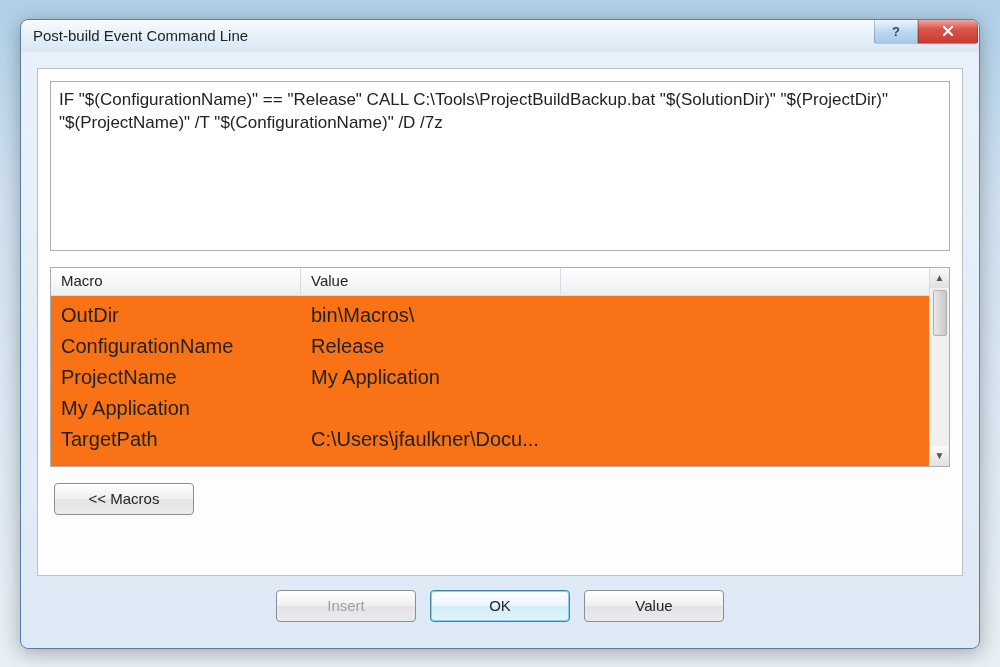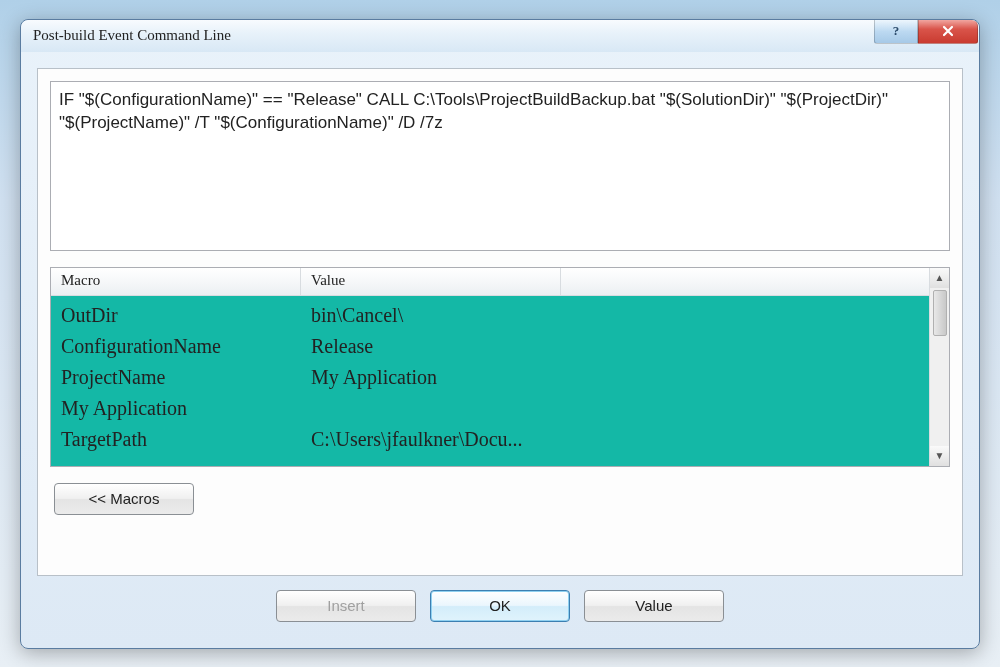--- a/index.html
+++ b/index.html
@@ -30,21 +30,20 @@
       overflow: hidden;
     }
     .titlebar {
       height: 32px;
       background: linear-gradient(180deg, #f8fbfe 0%, #e8f2fa 40%, #d8e8f5 100%);
       display: flex;
       align-items: center;
       padding: 0 0 0 12px;
       border-top-left-radius: 8px;
       border-top-right-radius: 8px;
-      font-family: Liberation Serif, serif;
     }
     .titlebar-title {
       flex: 1;
       font-size: 15px;
       color: #222;
     }
     .titlebar-buttons {
       display: flex;
       align-items: flex-start;
       height: 100%;
@@ -102,24 +101,23 @@
       padding: 6px 25px 6px 8px;
       font-family: "Segoe UI", Tahoma, sans-serif;
       font-size: 17px;
       color: #222;
       resize: none;
       overflow-y: scroll;
       line-height: 1.4;
     }
     .macro-table-wrap {
       border: 1px solid #abadb3;
-      background: #14b8a6;
+      background: #f97316;
       height: 200px;
       display: flex;
-      font-family: Liberation Serif, serif;
     }
     .macro-table {
       flex: 1;
       overflow: hidden;
     }
     .macro-header {
       display: flex;
       background: linear-gradient(180deg, #ffffff 0%, #f4f6f8 60%, #ebeff2 100%);
       border-bottom: 1px solid #d8dce0;
       height: 28px;
@@ -245,21 +243,21 @@
       <div class="macro-table-wrap">
         <div class="macro-table">
           <div class="macro-header">
             <div class="macro-header-cell macro-col-name">Macro</div>
             <div class="macro-header-cell macro-col-value">Value</div>
             <div class="macro-header-cell macro-col-empty"></div>
           </div>
           <div class="macro-rows">
             <div class="macro-row">
               <div class="macro-cell-name">OutDir</div>
-              <div class="macro-cell-value">bin\Cancel\</div>
+              <div class="macro-cell-value">bin\Macros\</div>
             </div>
             <div class="macro-row">
               <div class="macro-cell-name">ConfigurationName</div>
               <div class="macro-cell-value">Release</div>
             </div>
             <div class="macro-row">
               <div class="macro-cell-name">ProjectName</div>
               <div class="macro-cell-value">My Application</div>
             </div>
             <div class="macro-row">

